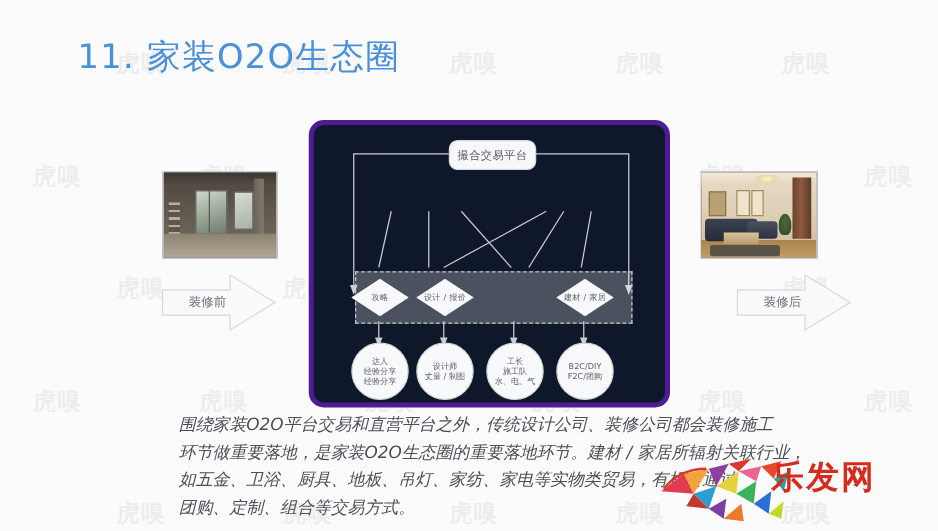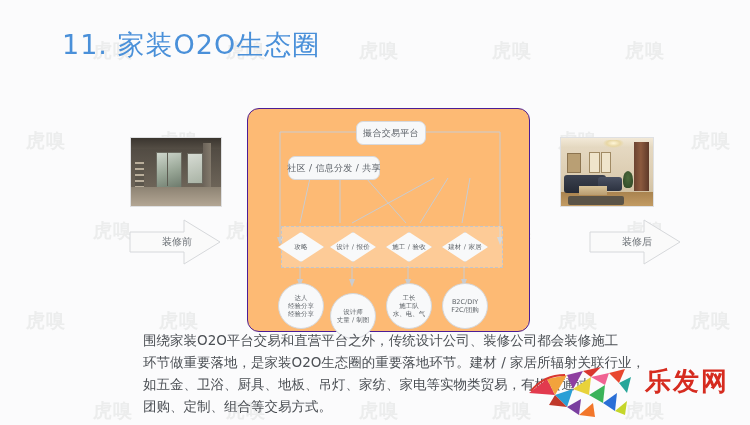--- a/index.html
+++ b/index.html
@@ -95,33 +95,32 @@
               background:linear-gradient(180deg,#a9834f,#c29b63);}
   #pa-rug    {position:absolute;left:8%;bottom:2%;width:60%;height:13%;
               background:#5a5347;border-radius:2px;}
 
   
   .arrow-wrap{position:absolute;width:96px;height:48px;}
   #arrow-before{left:128px;top:218px;}
   #arrow-after{left:588px;top:218px;}
   .arrow-label{
     position:absolute;left:12px;top:17px;width:52px;
-    text-align:right;
+    text-align:center;
     font-size:10px;color:#6d7277;
     font-family:"DejaVu Sans",sans-serif;
     white-space:nowrap;
   }
 
   
   #diagram{
     position:absolute;left:247px;top:96px;width:281px;height:222px;
-    background:#fdba74;
-    border:1px solid #4c1d95;
+    background:#0f172a;
+    border:4px solid #4c1d95;
     border-radius:12px;
-    margin-top:12px;
   }
   .node{
     position:absolute;
     background:#f7f8f9;
     border:1px solid #d7d9dd;
     border-radius:7px;
     color:#5a5f66;
     font-size:9px;
     font-family:"DejaVu Sans",sans-serif;
     display:flex;align-items:center;justify-content:center;
@@ -163,27 +162,28 @@
     font-family:"DejaVu Sans",sans-serif;
     white-space:nowrap;
   }
 
   
   #bodytext{
     position:absolute;left:143px;top:330px;width:520px;
     font-size:13.5px;line-height:1.62;
     color:#4b4f54;
     font-family:"DejaVu Sans",sans-serif;
+    font-style:italic;
   }
   #bodytext p{margin:0;white-space:nowrap;}
 
   
   #logo{position:absolute;left:525px;top:363px;width:222px;height:58px;z-index:6;}
   #logo-text{
-    position:absolute;left:120px;top:1px;
+    position:absolute;left:92px;top:1px;
     font-size:26px;font-weight:700;color:#d62b1f;
     font-family:"DejaVu Serif",serif;letter-spacing:2px;
   }
   #logo-url{
     position:absolute;left:104px;top:33px;
     font-size:13px;font-weight:700;color:#3a3a3a;
     font-family:"DejaVu Sans",sans-serif;letter-spacing:.4px;
   }
 </style>
 </head>
@@ -292,43 +292,39 @@
         <path d="M104 157 L104 172"></path>
         <polygon points="104,178 101,170 107,170" fill="#c9ccd1" stroke="none"></polygon>
         <path d="M160 157 L160 172"></path>
         <polygon points="160,178 157,170 163,170" fill="#c9ccd1" stroke="none"></polygon>
         <path d="M216 157 L216 172"></path>
         <polygon points="216,178 213,170 219,170" fill="#c9ccd1" stroke="none"></polygon>
       </g>
     </svg>
 
     <div class="node" id="node-match">撮合交易平台</div>
-    <div class="node" id="node-community">社区 / 信息分发 / 共享</div>
 
     <div class="dashbox"></div>
 
     <div class="diamond" style="left:30px;top:123px;">
       <span class="diamond-label">攻略</span>
     </div>
     <div class="diamond" style="left:82px;top:123px;">
       <span class="diamond-label">设计 / 报价</span>
-    </div>
-    <div class="diamond" style="left:138px;top:123px;">
-      <span class="diamond-label">施工 / 验收</span>
     </div>
     <div class="diamond" style="left:194px;top:123px;">
       <span class="diamond-label">建材 / 家居</span>
     </div>
 
     <div class="circle" style="left:30px;top:174px;">
       <span>达人</span>
       <span>经验分享</span>
       <span>经验分享</span>
     </div>
-    <div class="circle" style="left:82px;top:184px;">
+    <div class="circle" style="left:82px;top:174px;">
       <span>设计师</span>
       <span>丈量 / 制图</span>
     </div>
     <div class="circle" style="left:138px;top:174px;">
       <span>工长</span>
       <span>施工队</span>
       <span>水、电、气</span>
     </div>
     <div class="circle" style="left:194px;top:174px;align-items:center;">
       <span>B2C/DIY</span>

